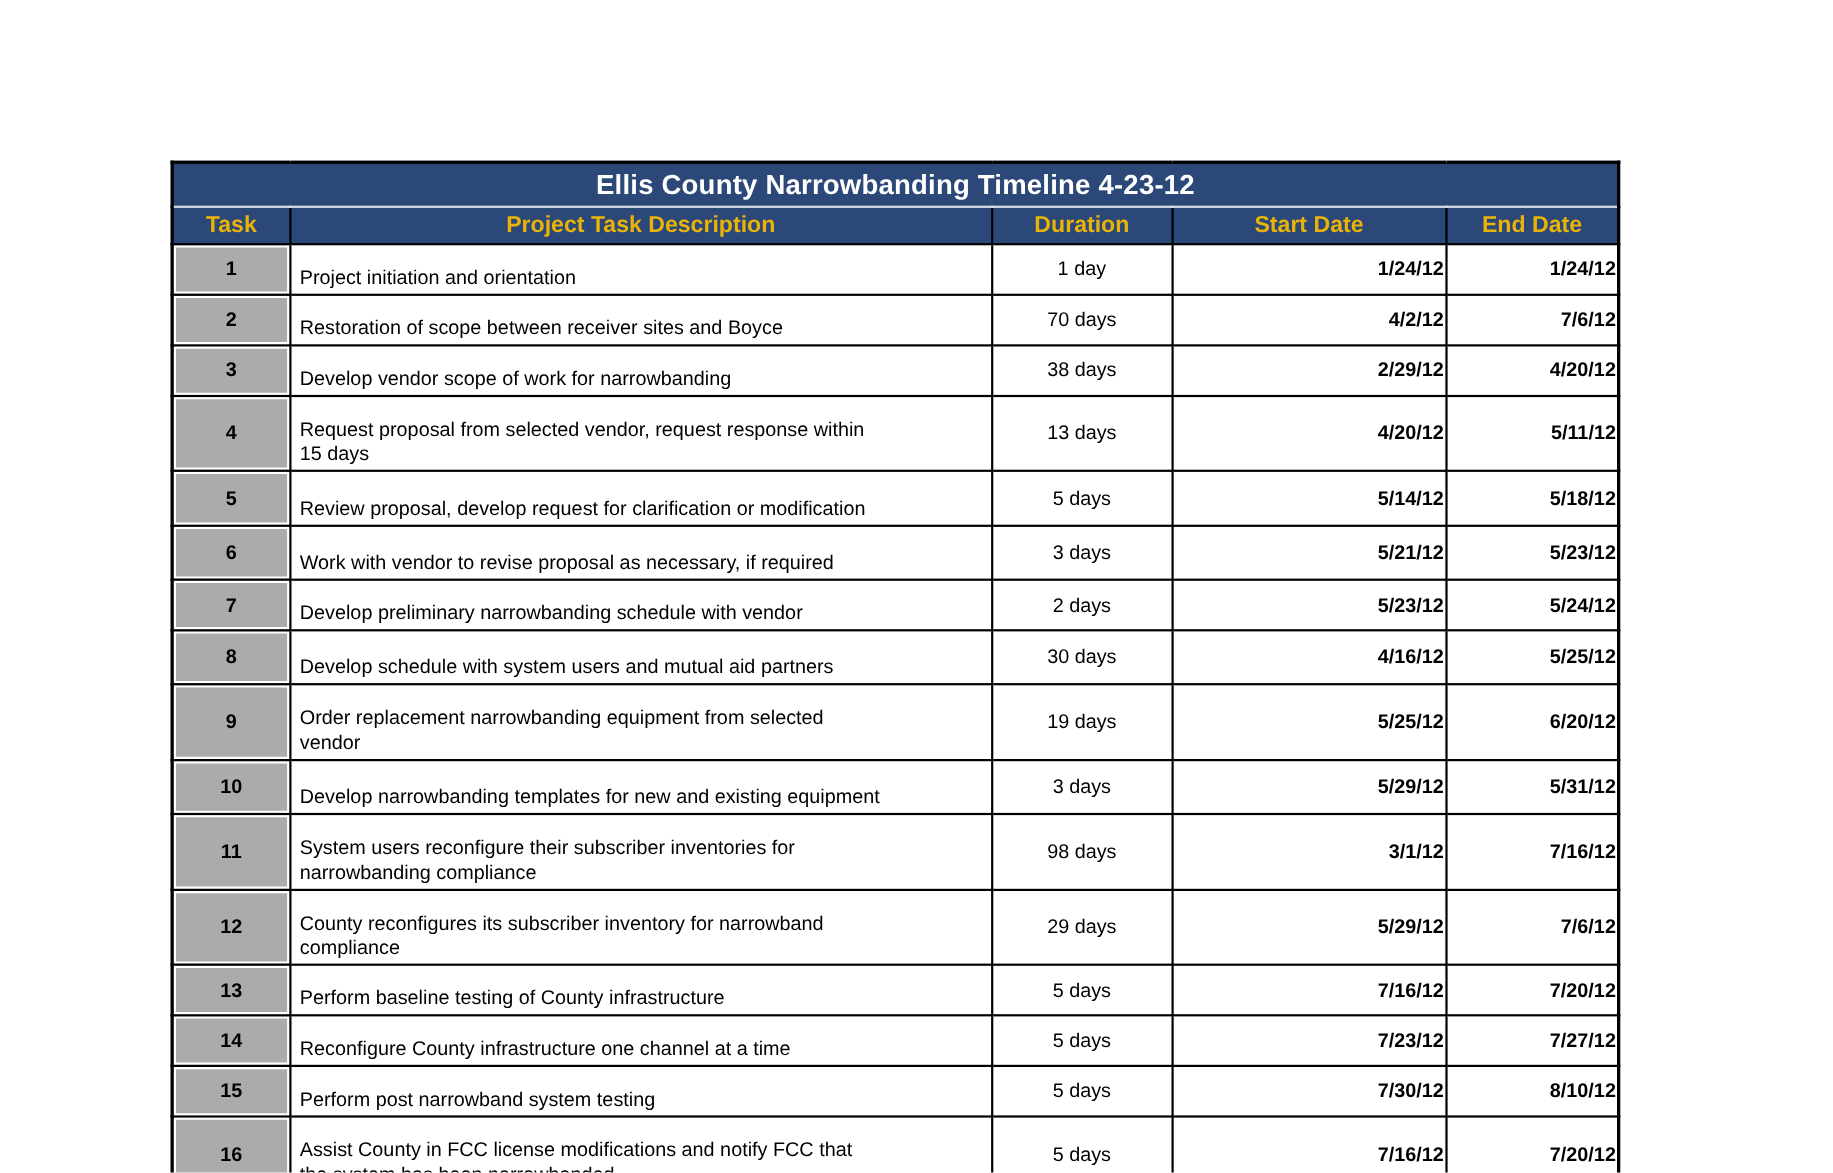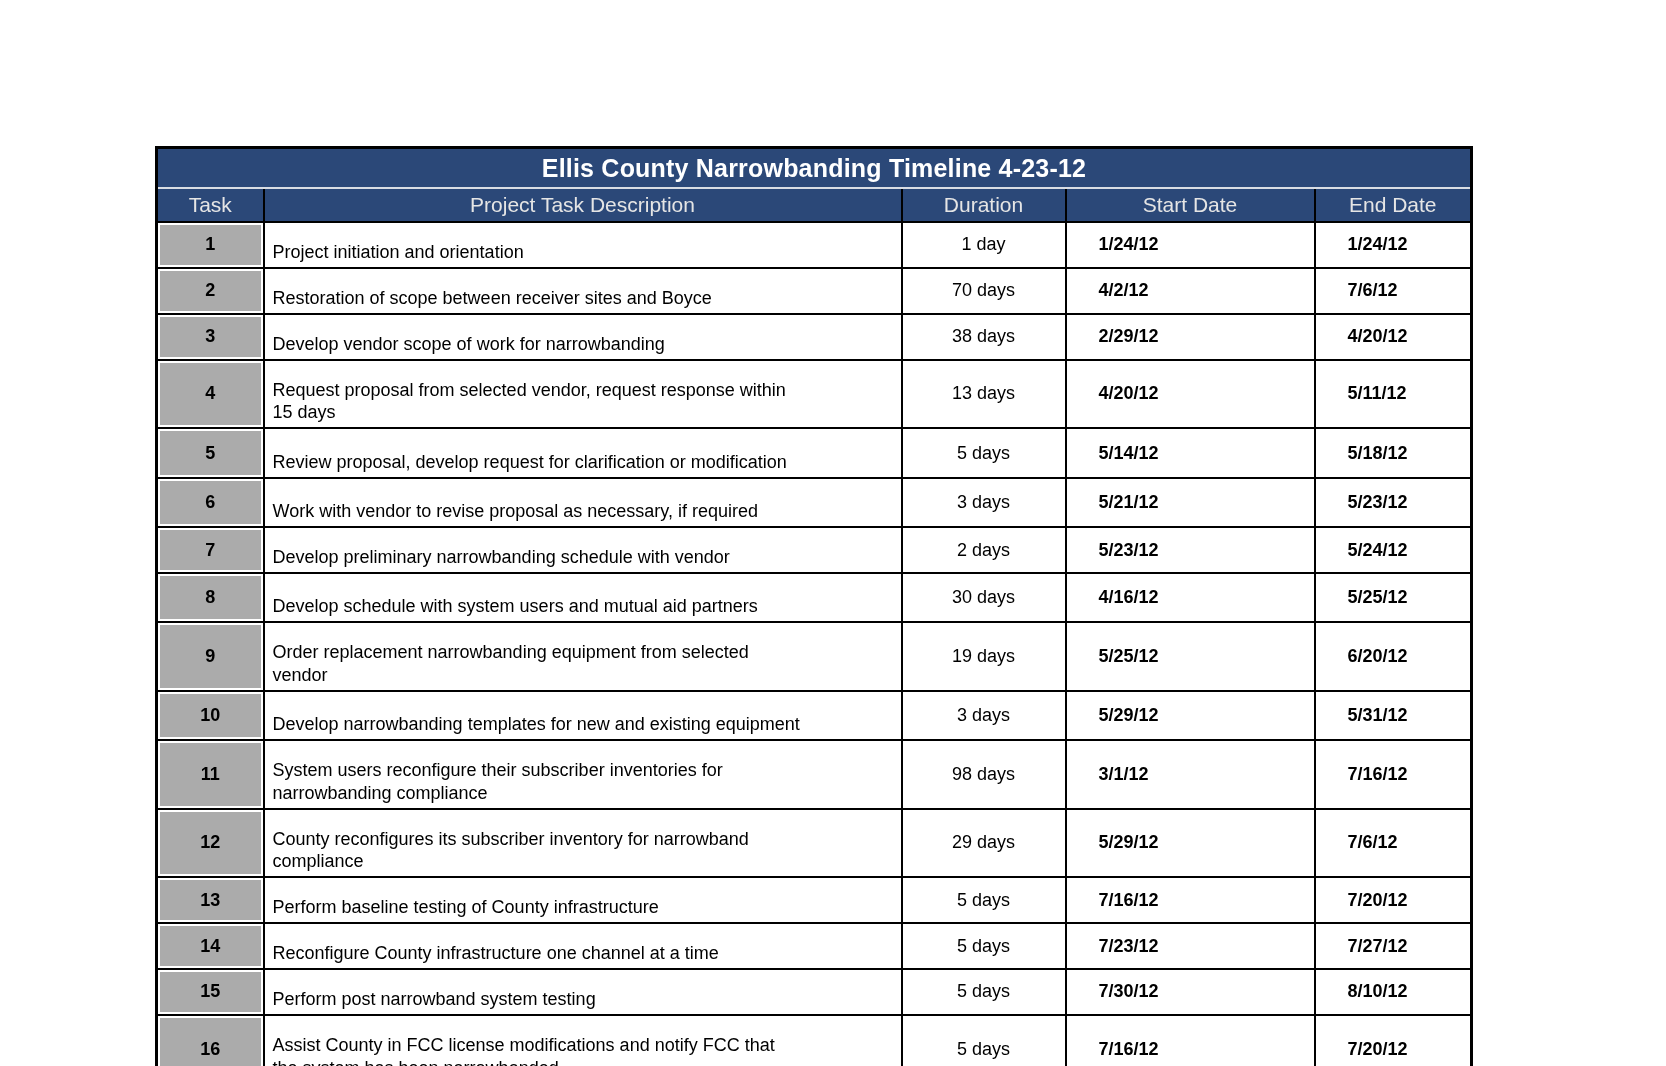--- a/index.html
+++ b/index.html
@@ -31,23 +31,23 @@
     font-size: 25px;
     font-weight: bold;
     text-align: center;
     height: 36px;
     border-bottom: 2px solid #d9dde4;
     letter-spacing: 0.2px;
   }
   
   tr.header-row th {
     background: var(--header-blue, #2B4878);
-    color: #e5e5e5;
+    color: #eab308;
     font-size: 21px;
-    font-weight: normal;
+    font-weight: bold;
     text-align: center;
     height: 30px;
     border: 2px solid var(--border-color, #000);
     border-top: none;
   }
   td {
     border: 2px solid var(--border-color, #000);
     font-size: 18px;
     color: #000;
     overflow: hidden;
@@ -64,21 +64,21 @@
     vertical-align: bottom;
     padding: 18px 8px 3px 8px;
     white-space: pre-line;
     line-height: 1.27;
   }
   td.dur-cell {
     text-align: center;
     vertical-align: middle;
   }
   td.date-cell {
-    text-align: left;
+    text-align: right;
     vertical-align: middle;
     font-weight: bold;
     padding-left: 32px;
   }
   tr.total-row td {
     font-weight: bold;
     height: 26px;
   }
   td.total-label-cell {
     background: var(--task-gray, #ABABAB);

